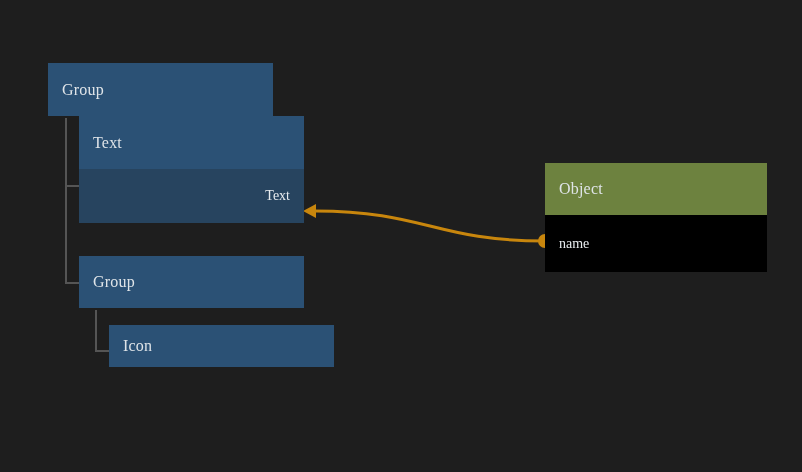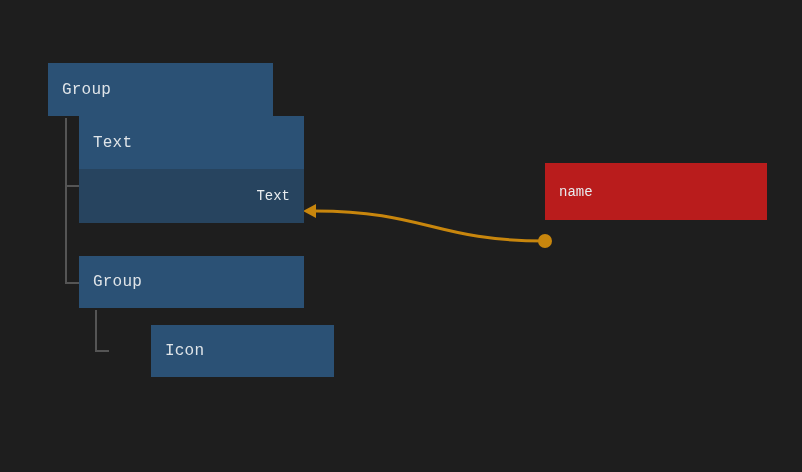--- a/index.html
+++ b/index.html
@@ -7,21 +7,21 @@
     margin: 0;
     padding: 0;
     background: #1e1e1e;
   }
   #canvas {
     position: relative;
     width: 802px;
     height: 472px;
     background: #1e1e1e;
     overflow: hidden;
-    font-family: Liberation Mono, monospace;
+    font-family: Liberation Serif, serif;
     -webkit-font-smoothing: antialiased;
   }
   .node {
     position: absolute;
     box-sizing: border-box;
     overflow: hidden;
   }
   .node-header {
     box-sizing: border-box;
     width: 100%;
@@ -37,21 +37,21 @@
     width: 100%;
     display: flex;
     align-items: center;
     padding: 0 14px;
     color: #e8ecef;
     font-size: 14px;
   }
   .blue .node-header { background: #2b5175; }
   .blue .node-row    { background: #27445f; }
   .green .node-header { background: #6d823f; }
-  .green .node-row    { background: #b91c1c; }
+  .green .node-row    { background: #000000; }
 
   .row-right { justify-content: flex-end; }
   .row-left  { justify-content: flex-start; }
 
   #wires {
     position: absolute;
     left: 0;
     top: 0;
     width: 802px;
     height: 472px;
@@ -89,22 +89,23 @@
       <div class="node blue" style="left: 79px; top: 116px; width: 225px;">
         <div class="node-header" style="height: 53px;">Text</div>
         <div class="node-row row-right" style="height: 54px;">
           <span>Text</span>
         </div>
       </div>
       <div class="node blue" style="left: 79px; top: 256px; width: 225px;">
         <div class="node-header" style="height: 52px;">Group</div>
       </div>
       <div class="node blue" style="left: 109px; top: 325px; width: 225px;">
-        <div class="node-header" style="height: 52px; margin-left: 42px;">Icon</div>
+        <div class="node-header" style="height: 42px;">Icon</div>
       </div>
       <div class="node green" style="left: 545px; top: 163px; width: 222px;">
+        <div class="node-header" style="height: 52px;">Object</div>
         <div class="node-row row-left" style="height: 57px;">
           <span>name</span>
         </div>
       </div>
     </div>
 
 </div>
 
 </body></html>

